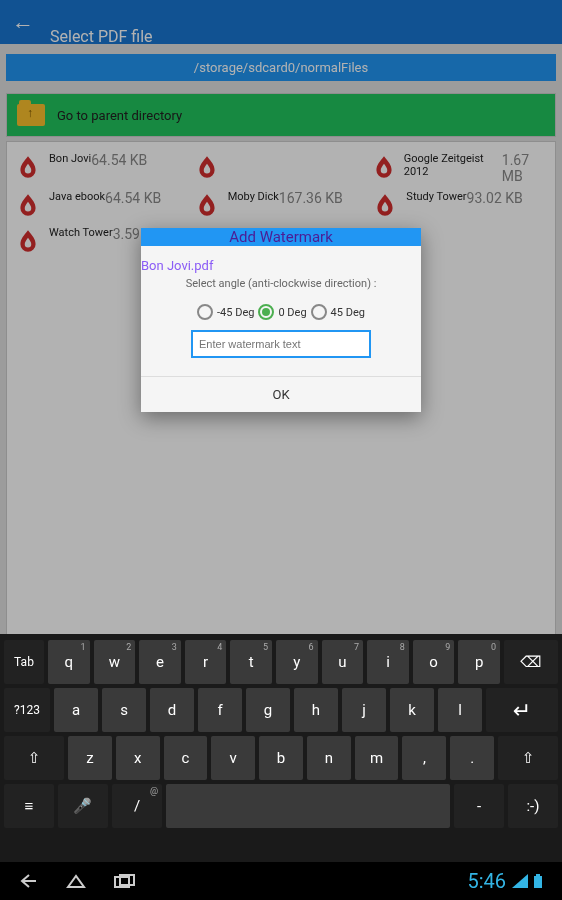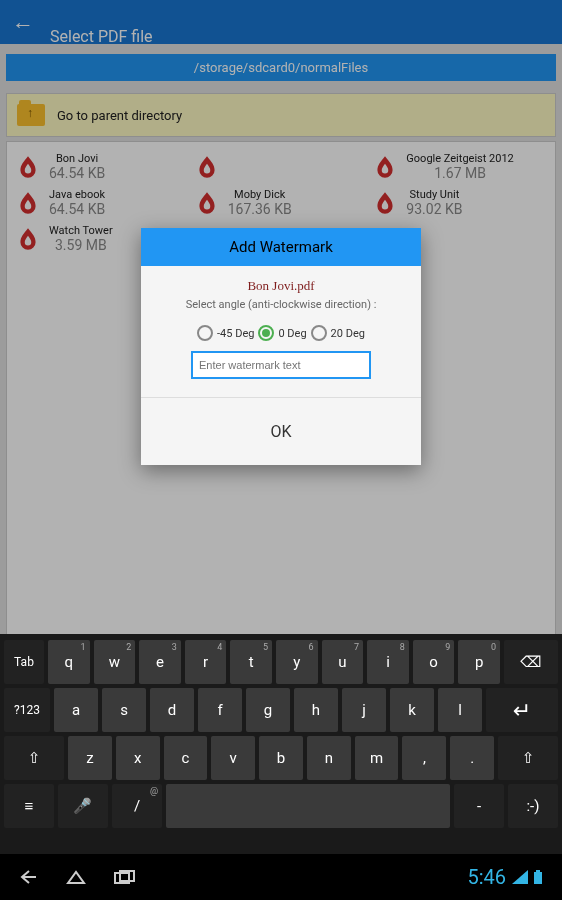--- a/index.html
+++ b/index.html
@@ -6,61 +6,61 @@
 body { width: 562px; height: 900px; font-family: Roboto, Arial, sans-serif; background: #000; overflow: hidden; position: relative; }
 
 .app-bg { position: absolute; inset: 0; background: #e0e0e0; }
 
 .header { background: #1976d2; color: #fff; height: 44px; display: flex; align-items: center; padding: 0 12px; }
 .back-arrow { font-size: 22px; margin-right: 16px; cursor: pointer; }
 .header-title { font-size: 16px; font-weight: 400; margin-top: 28px; }
 
 .path-bar { background: #2196f3; color: #fff; text-align: center; font-size: 13px; padding: 6px 0; margin: 10px 6px 12px; }
 
-.parent-dir { background: #fef9c3; border: 1px solid #ccc; margin: 4px 6px; height: 44px; display: flex; align-items: center; padding: 0 10px; cursor: pointer; }
+.parent-dir { background: #22c55e; border: 1px solid #ccc; margin: 4px 6px; height: 44px; display: flex; align-items: center; padding: 0 10px; cursor: pointer; }
 .folder-icon { width: 28px; height: 22px; background: #fbc02d; border-radius: 2px; position: relative; margin-right: 12px; }
 .folder-icon::before { content: ""; position: absolute; top: -4px; left: 2px; width: 12px; height: 4px; background: #fbc02d; border-radius: 2px 2px 0 0; }
 .folder-icon::after { content: "↑"; position: absolute; top: 2px; left: 10px; color: #7a5600; font-size: 12px; }
 .parent-dir-text { font-size: 13px; color: #222; }
 
 .file-grid { background: #fff; border: 1px solid #ccc; margin: 4px 6px; padding: 10px 6px; height: 494px; }
 .file-row { display: flex; }
 .file-cell { display: flex; width: 180px; margin-bottom: 6px; cursor: pointer; }
 .pdf-icon { width: 30px; height: 30px; display: flex; align-items: center; justify-content: center; margin-right: 6px; }
 .pdf-icon svg { width: 26px; height: 26px; }
-.file-info { display: flex; flex-direction: column; text-align: center; }
+.file-info { display: flex; flex-direction: row; }
 .file-name { font-size: 11px; color: #222; }
 .file-size { font-size: 14px; color: #888; }
 
 .overlay { position: absolute; inset: 0; background: rgba(0,0,0,0.3); }
 
 .dialog { position: absolute; left: 141px; top: 228px; width: 280px; background: #f5f5f5; box-shadow: 0 6px 20px rgba(0,0,0,0.4); }
-.dialog-title { background: #2196f3; color: #000000; text-align: center; font-size: 15px; padding: 10px 0; }
-.dialog-file { text-align: center; font-size: 13px; padding: 12px 0 4px; color: #7f1d1d; font-family: Liberation Serif, serif; }
+.dialog-title { background: #2196f3; color: #4c1d95; text-align: center; font-size: 15px; padding: 0 0; }
+.dialog-file { text-align: left; font-size: 13px; padding: 12px 0 4px; color: #8b5cf6; }
 .dialog-hint { text-align: center; font-size: 11px; color: #666; padding-bottom: 8px; }
 .radio-row { display: flex; justify-content: center; gap: 4px; padding: 6px 0 10px; }
 .radio-opt { display: flex; align-items: center; font-size: 11px; color: #333; cursor: pointer; }
 .radio-outer { width: 16px; height: 16px; border: 2px solid #888; border-radius: 50%; margin-right: 4px; display: inline-flex; align-items: center; justify-content: center; }
 .radio-outer.sel { border-color: #4caf50; }
 .radio-inner { width: 8px; height: 8px; background: #4caf50; border-radius: 50%; }
 .wm-input { display: block; margin: 0 auto 18px; width: 180px; height: 28px; border: 2px solid #2196f3; font-size: 11px; padding: 0 6px; color: #888; }
-.dialog-ok { border-top: 1px solid #ddd; text-align: center; font-size: 16px; padding: 24px 0; cursor: pointer; color: #333; }
+.dialog-ok { border-top: 1px solid #ddd; text-align: center; font-size: 13px; padding: 10px 0; cursor: pointer; color: #333; }
 
 .keyboard { position: absolute; left: 0; bottom: 38px; width: 562px; height: 228px; background: #1a1a1a; padding: 6px 2px 4px; }
 .kb-row { display: flex; margin-bottom: 4px; }
 .key { background: #3a3a3a; color: #fff; border-radius: 2px; height: 44px; display: flex; align-items: center; justify-content: center; font-size: 15px; margin: 0 2px; cursor: pointer; flex: 1; position: relative; }
 .key-tab { flex: 0 0 40px; background: #222; font-size: 12px; }
 .key-wide { flex: 0 0 54px; background: #222; }
 .key-sym { flex: 0 0 46px; background: #222; font-size: 12px; }
 .key-shift { flex: 0 0 60px; background: #222; }
 .key-space { flex: 7; }
 .key-alt { flex: 0 0 50px; background: #222; }
 .key .sup { position: absolute; top: 2px; right: 4px; font-size: 9px; color: #aaa; }
 
-.navbar { position: absolute; bottom: 0; left: 0; width: 562px; height: 46px; background: #000; display: flex; align-items: center; justify-content: space-between; padding: 0 20px; color: #fff; }
+.navbar { position: absolute; bottom: 0; left: 0; width: 562px; height: 38px; background: #000; display: flex; align-items: center; justify-content: space-between; padding: 0 20px; color: #fff; }
 .nav-left { display: flex; gap: 28px; }
 .nav-btn { color: #ccc; font-size: 18px; cursor: pointer; }
 .nav-right { display: flex; align-items: center; gap: 6px; color: #33b5e5; font-size: 20px; }
 .nav-clock { color: #33b5e5; font-size: 20px; }
 </style>
 </head>
 <body>
 
 <div class="app-bg">
   <div class="header">
@@ -136,21 +136,21 @@
           </div>
       </div>
       <div class="file-cell">
         <div class="pdf-icon">
             <svg viewBox="0 0 24 24">
               <path fill="#d32f2f" d="M12 2 C8 7 5 10 5 15 a7 7 0 0 0 14 0 C19 10 16 7 12 2 Z"></path>
               <path fill="#fff" d="M12 9 c-2 3-3 4-3 6 a3 3 0 0 0 6 0 c0-2-1-3-3-6"></path>
             </svg>
           </div>
         <div class="file-info">
-            <span class="file-name">Study Unit</span>
+            <span class="file-name">Study Tower</span>
             <span class="file-size">93.02 KB</span>
           </div>
       </div>
     </div>
     <div class="file-row">
       <div class="file-cell">
         <div class="pdf-icon">
             <svg viewBox="0 0 24 24">
               <path fill="#d32f2f" d="M12 2 C8 7 5 10 5 15 a7 7 0 0 0 14 0 C19 10 16 7 12 2 Z"></path>
               <path fill="#fff" d="M12 9 c-2 3-3 4-3 6 a3 3 0 0 0 6 0 c0-2-1-3-3-6"></path>
@@ -177,21 +177,21 @@
         <span>-45 Deg</span>
       </label>
     <label class="radio-opt">
         <span class="radio-outer sel">
           <span class="radio-inner"></span>
         </span>
         <span>0 Deg</span>
       </label>
     <label class="radio-opt">
         <span class="radio-outer"></span>
-        <span>20 Deg</span>
+        <span>45 Deg</span>
       </label>
   </div>
   <input class="wm-input" placeholder="Enter watermark text" style="">
   <div class="dialog-ok">OK</div>
 </div>
 
 <div class="keyboard">
   <div class="kb-row">
     <div class="key key-tab">Tab</div>
     <div class="key">

